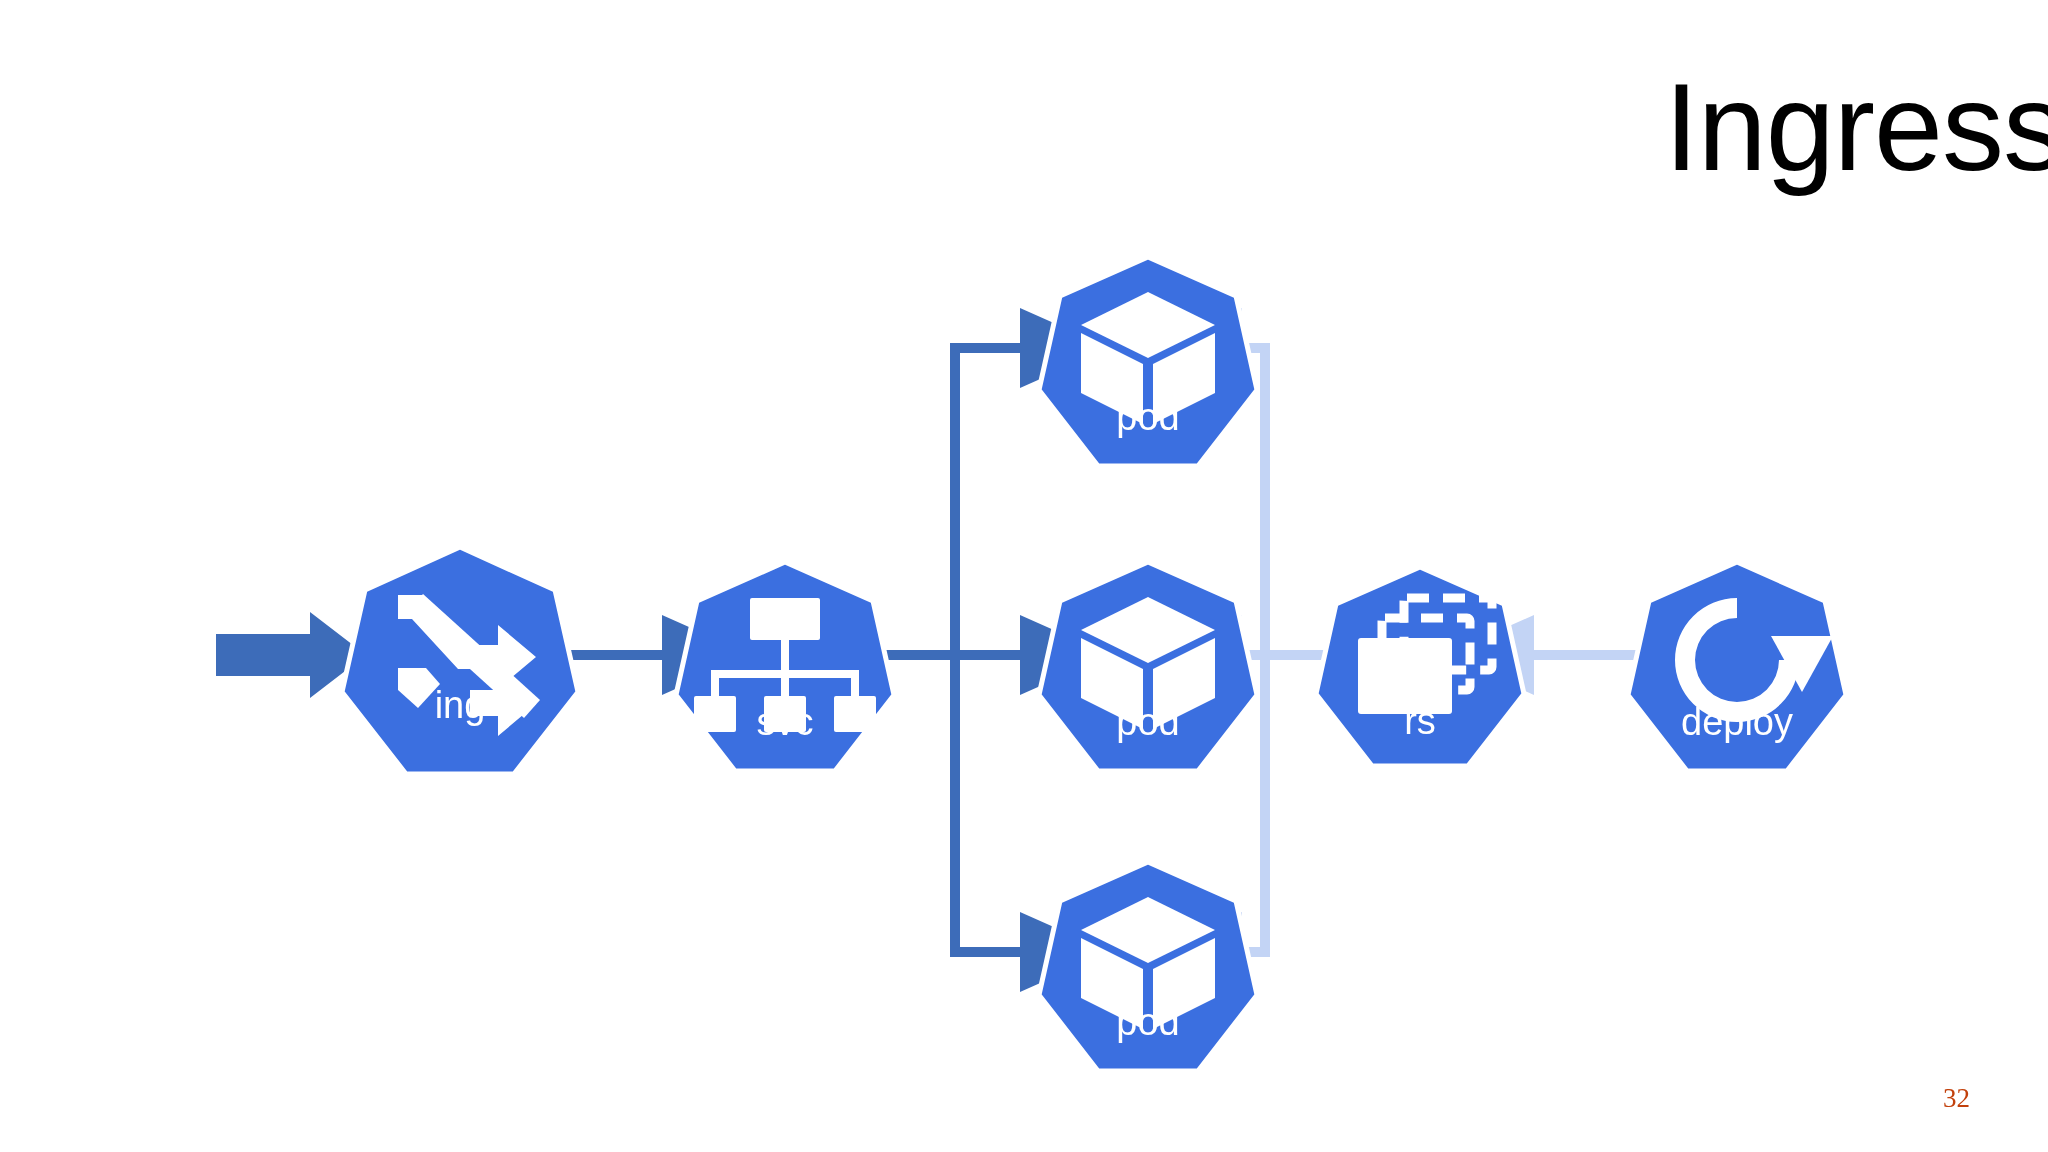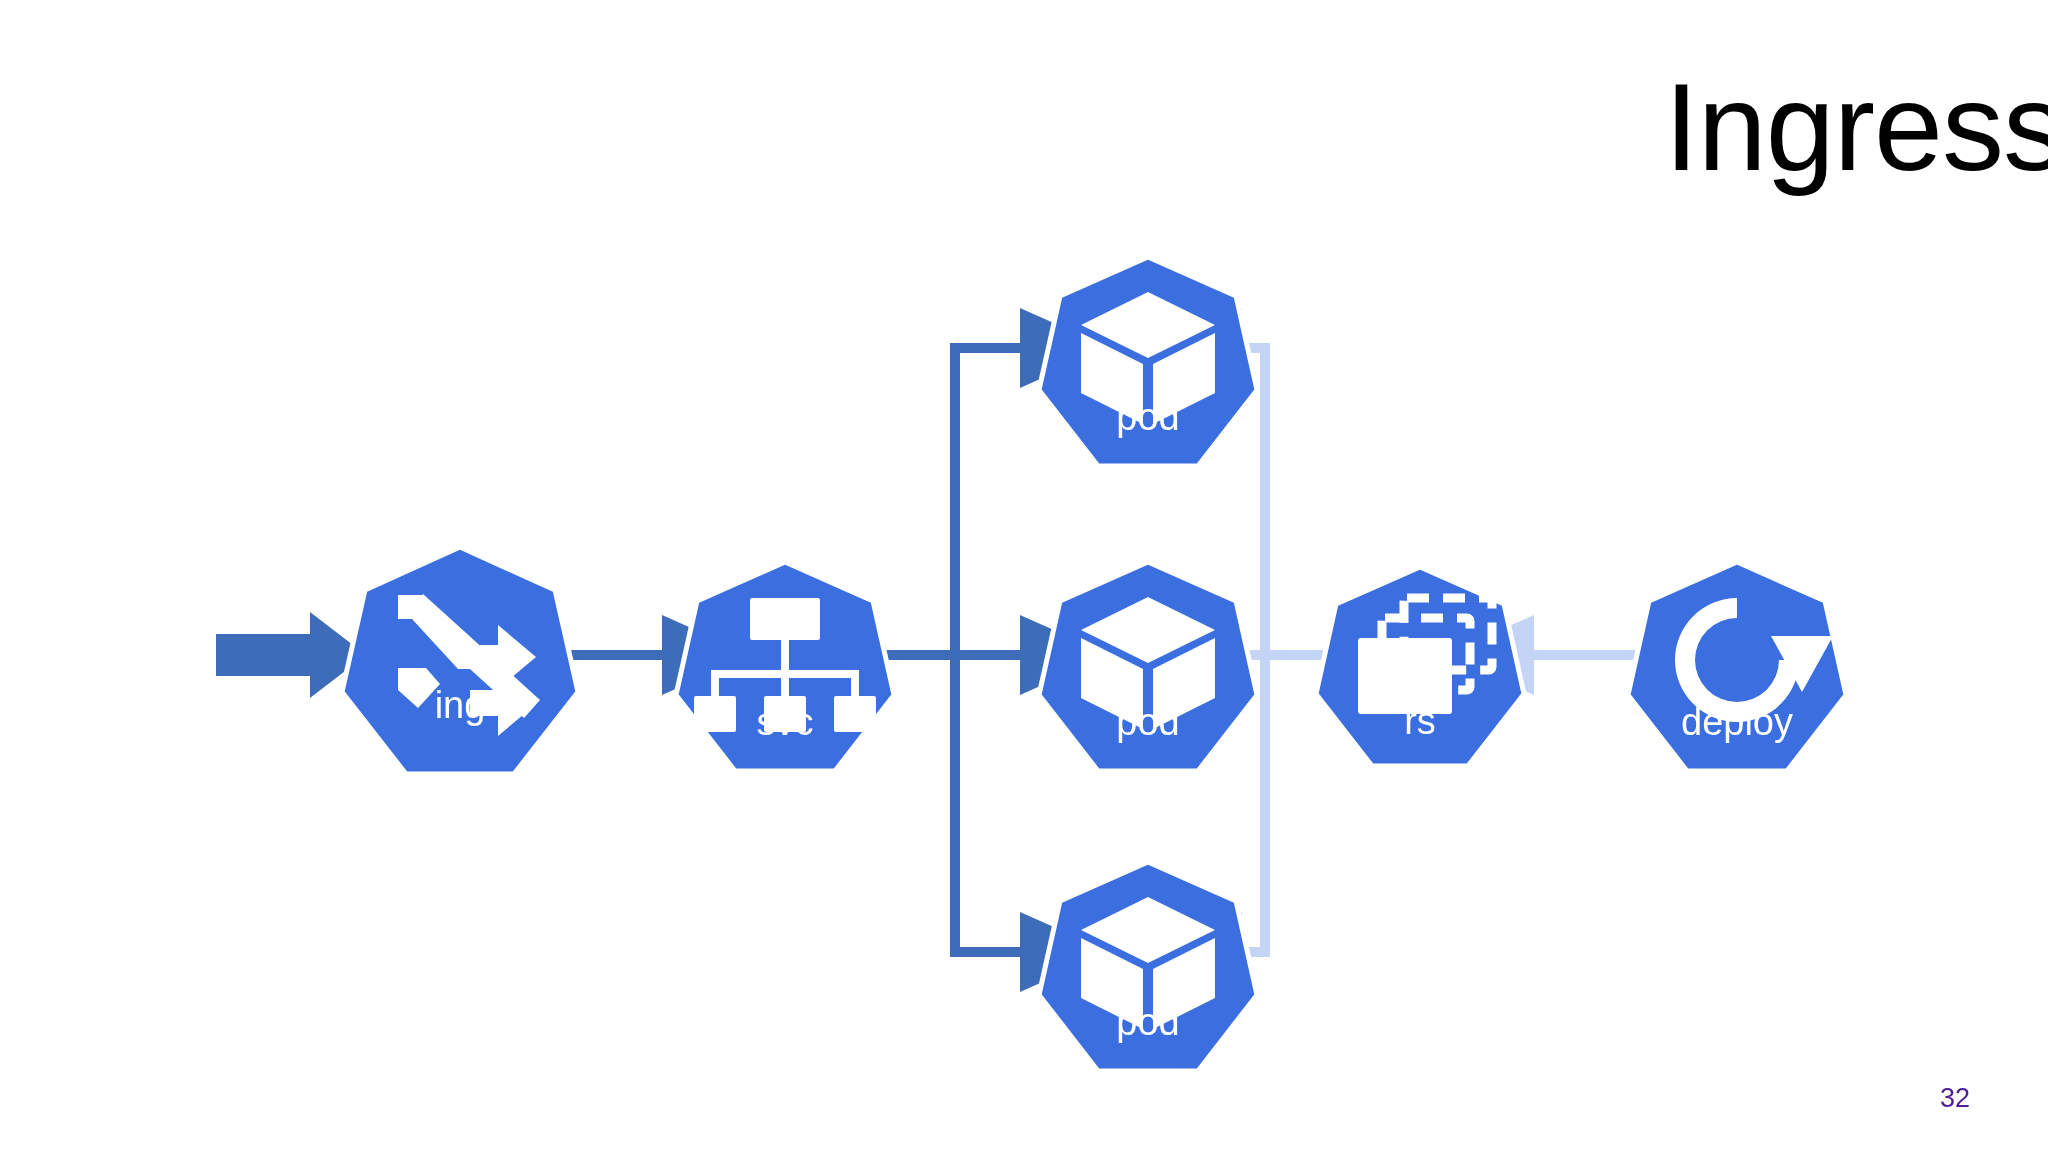--- a/index.html
+++ b/index.html
@@ -32,22 +32,22 @@
     font-weight: 400;
     color: #000000;
     font-family: "Liberation Sans", sans-serif;
     letter-spacing: -1px;
   }
   #page-number {
     position: absolute;
     right: 78px;
     bottom: 38px;
     font-size: 27px;
-    color: #4c1d95;
-    font-family: Liberation Sans, sans-serif;
+    color: #c2410c;
+    font-family: Liberation Serif, serif;
   }
   #diagram-svg {
     position: absolute;
     left: 0;
     top: 0;
     width: 2048px;
     height: 1152px;
   }
   .node-label {
     font-family: "Liberation Sans", sans-serif;

